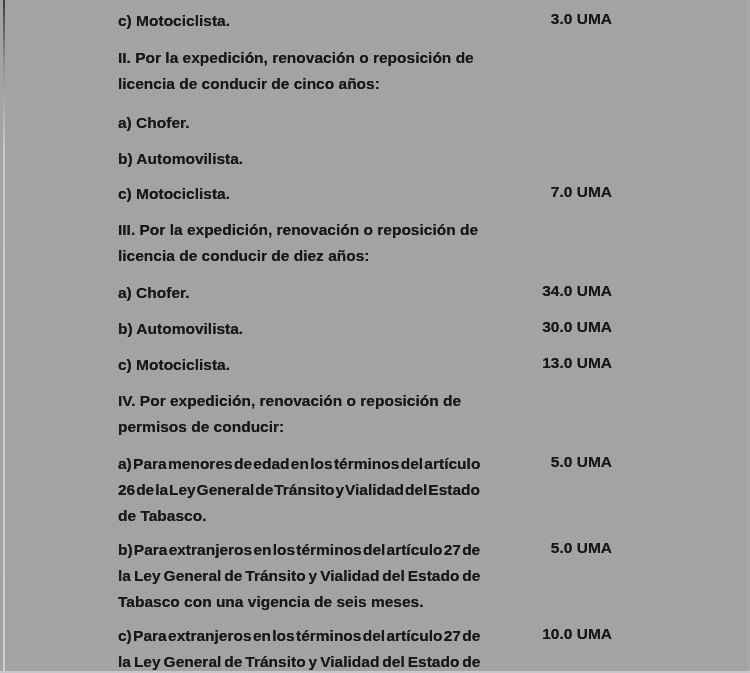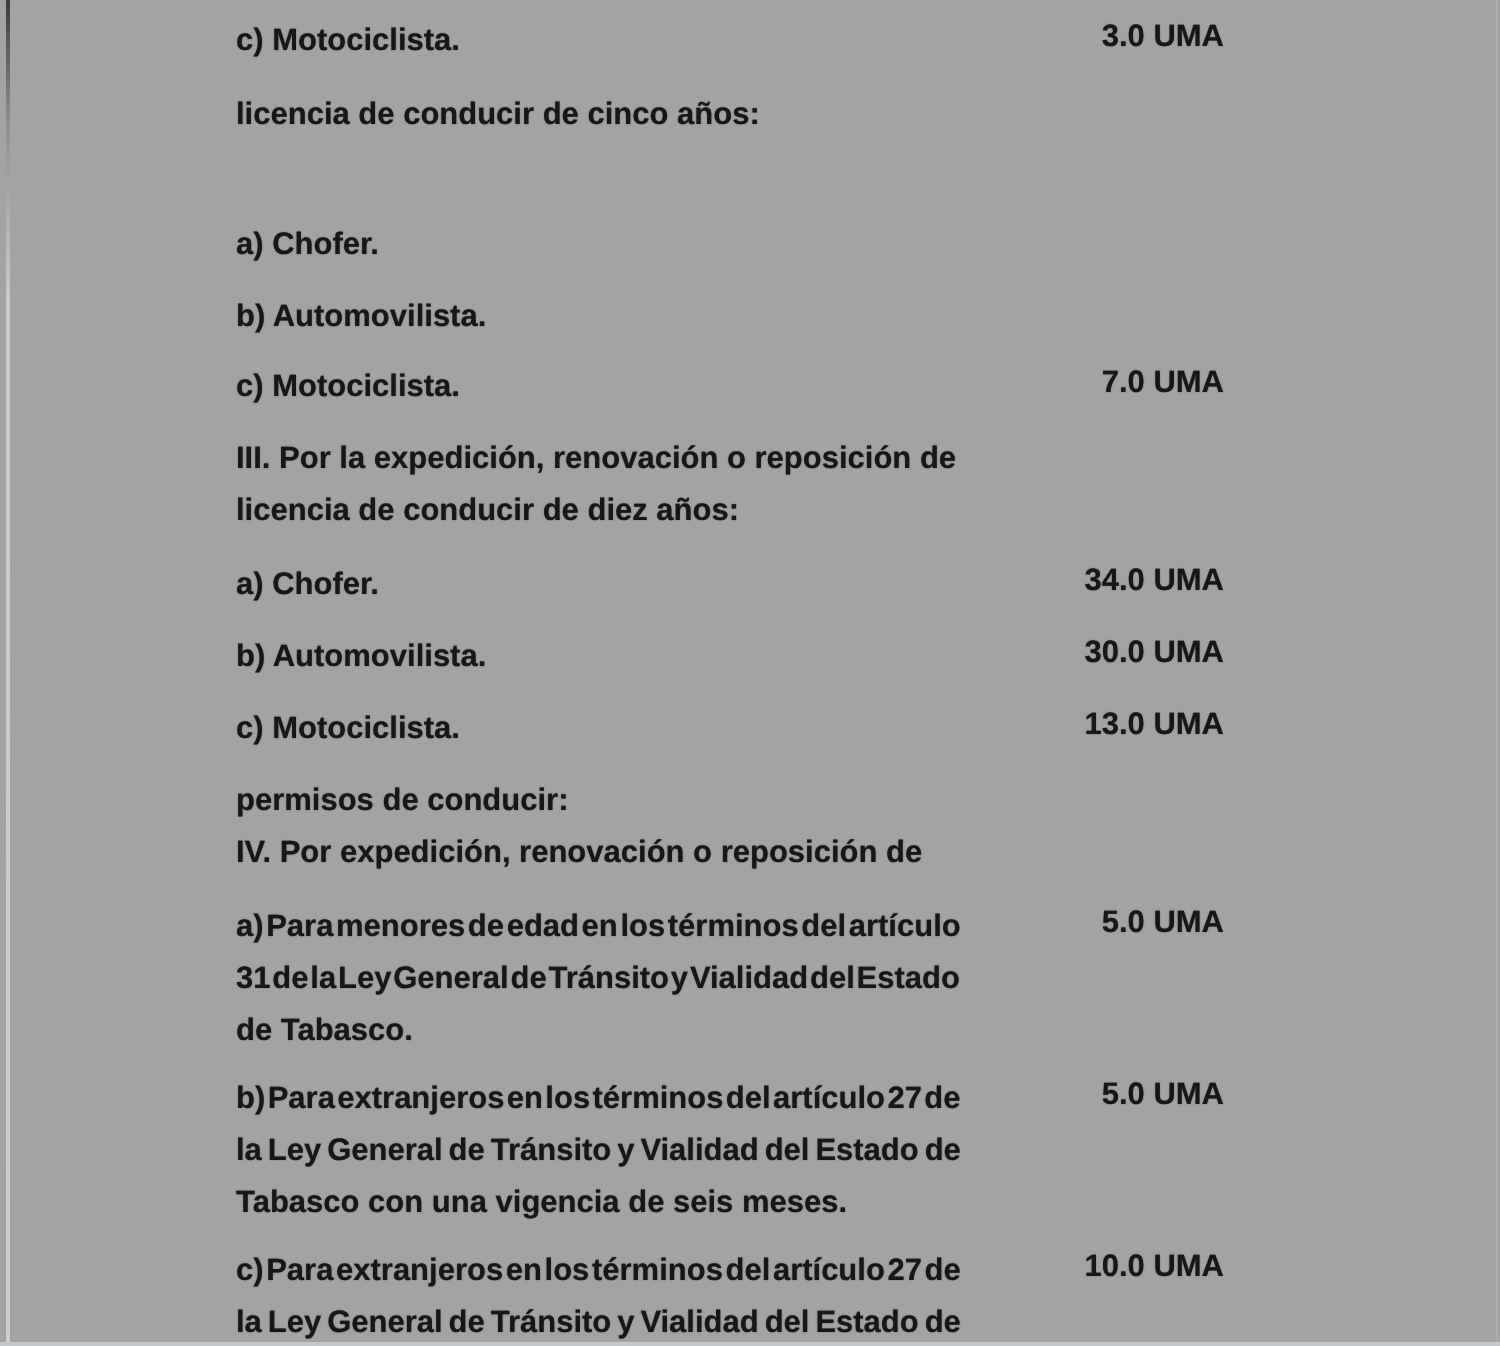--- a/index.html
+++ b/index.html
@@ -75,20 +75,21 @@
 <div class="page">
   <div class="edge-left"></div>
   <div class="edge-right"></div>
   <div class="edge-bottom"></div>
   <div class="rows" id="rows">
       <div class="row item">
         <div class="line">c) Motociclista.</div>
         <div class="value">3.0 UMA</div>
       </div>
       <div class="row section">
+        <div class="line jline" style="word-spacing: 0px;">II. Por la expedición, renovación o reposición de</div>
         <div class="line">licencia de conducir de cinco años:</div>
       </div>
       <div class="row item">
         <div class="line">a) Chofer.</div>
       </div>
       <div class="row item">
         <div class="line">b) Automovilista.</div>
       </div>
       <div class="row item">
         <div class="line">c) Motociclista.</div>
@@ -104,26 +105,26 @@
       </div>
       <div class="row item">
         <div class="line">b) Automovilista.</div>
         <div class="value">30.0 UMA</div>
       </div>
       <div class="row item">
         <div class="line">c) Motociclista.</div>
         <div class="value">13.0 UMA</div>
       </div>
       <div class="row section">
+        <div class="line jline" style="word-spacing: 0px;">IV. Por expedición, renovación o reposición de</div>
         <div class="line">permisos de conducir:</div>
-        <div class="line jline" style="word-spacing: 0px;">IV. Por expedición, renovación o reposición de</div>
       </div>
       <div class="row item">
         <div class="line jline" style="word-spacing: -3px;">a) Para menores de edad en los términos del artículo</div>
-        <div class="line jline" style="word-spacing: -3.4px;">31 de la Ley General de Tránsito y Vialidad del Estado</div>
+        <div class="line jline" style="word-spacing: -3.4px;">26 de la Ley General de Tránsito y Vialidad del Estado</div>
         <div class="line">de Tabasco.</div>
         <div class="value">5.0 UMA</div>
       </div>
       <div class="row item">
         <div class="line jline" style="word-spacing: -3.11111px; text-align: right;">b) Para extranjeros en los términos del artículo 27 de</div>
         <div class="line jline" style="word-spacing: -1.33333px;">la Ley General de Tránsito y Vialidad del Estado de</div>
         <div class="line">Tabasco con una vigencia de seis meses.</div>
         <div class="value">5.0 UMA</div>
       </div>
       <div class="row item">

